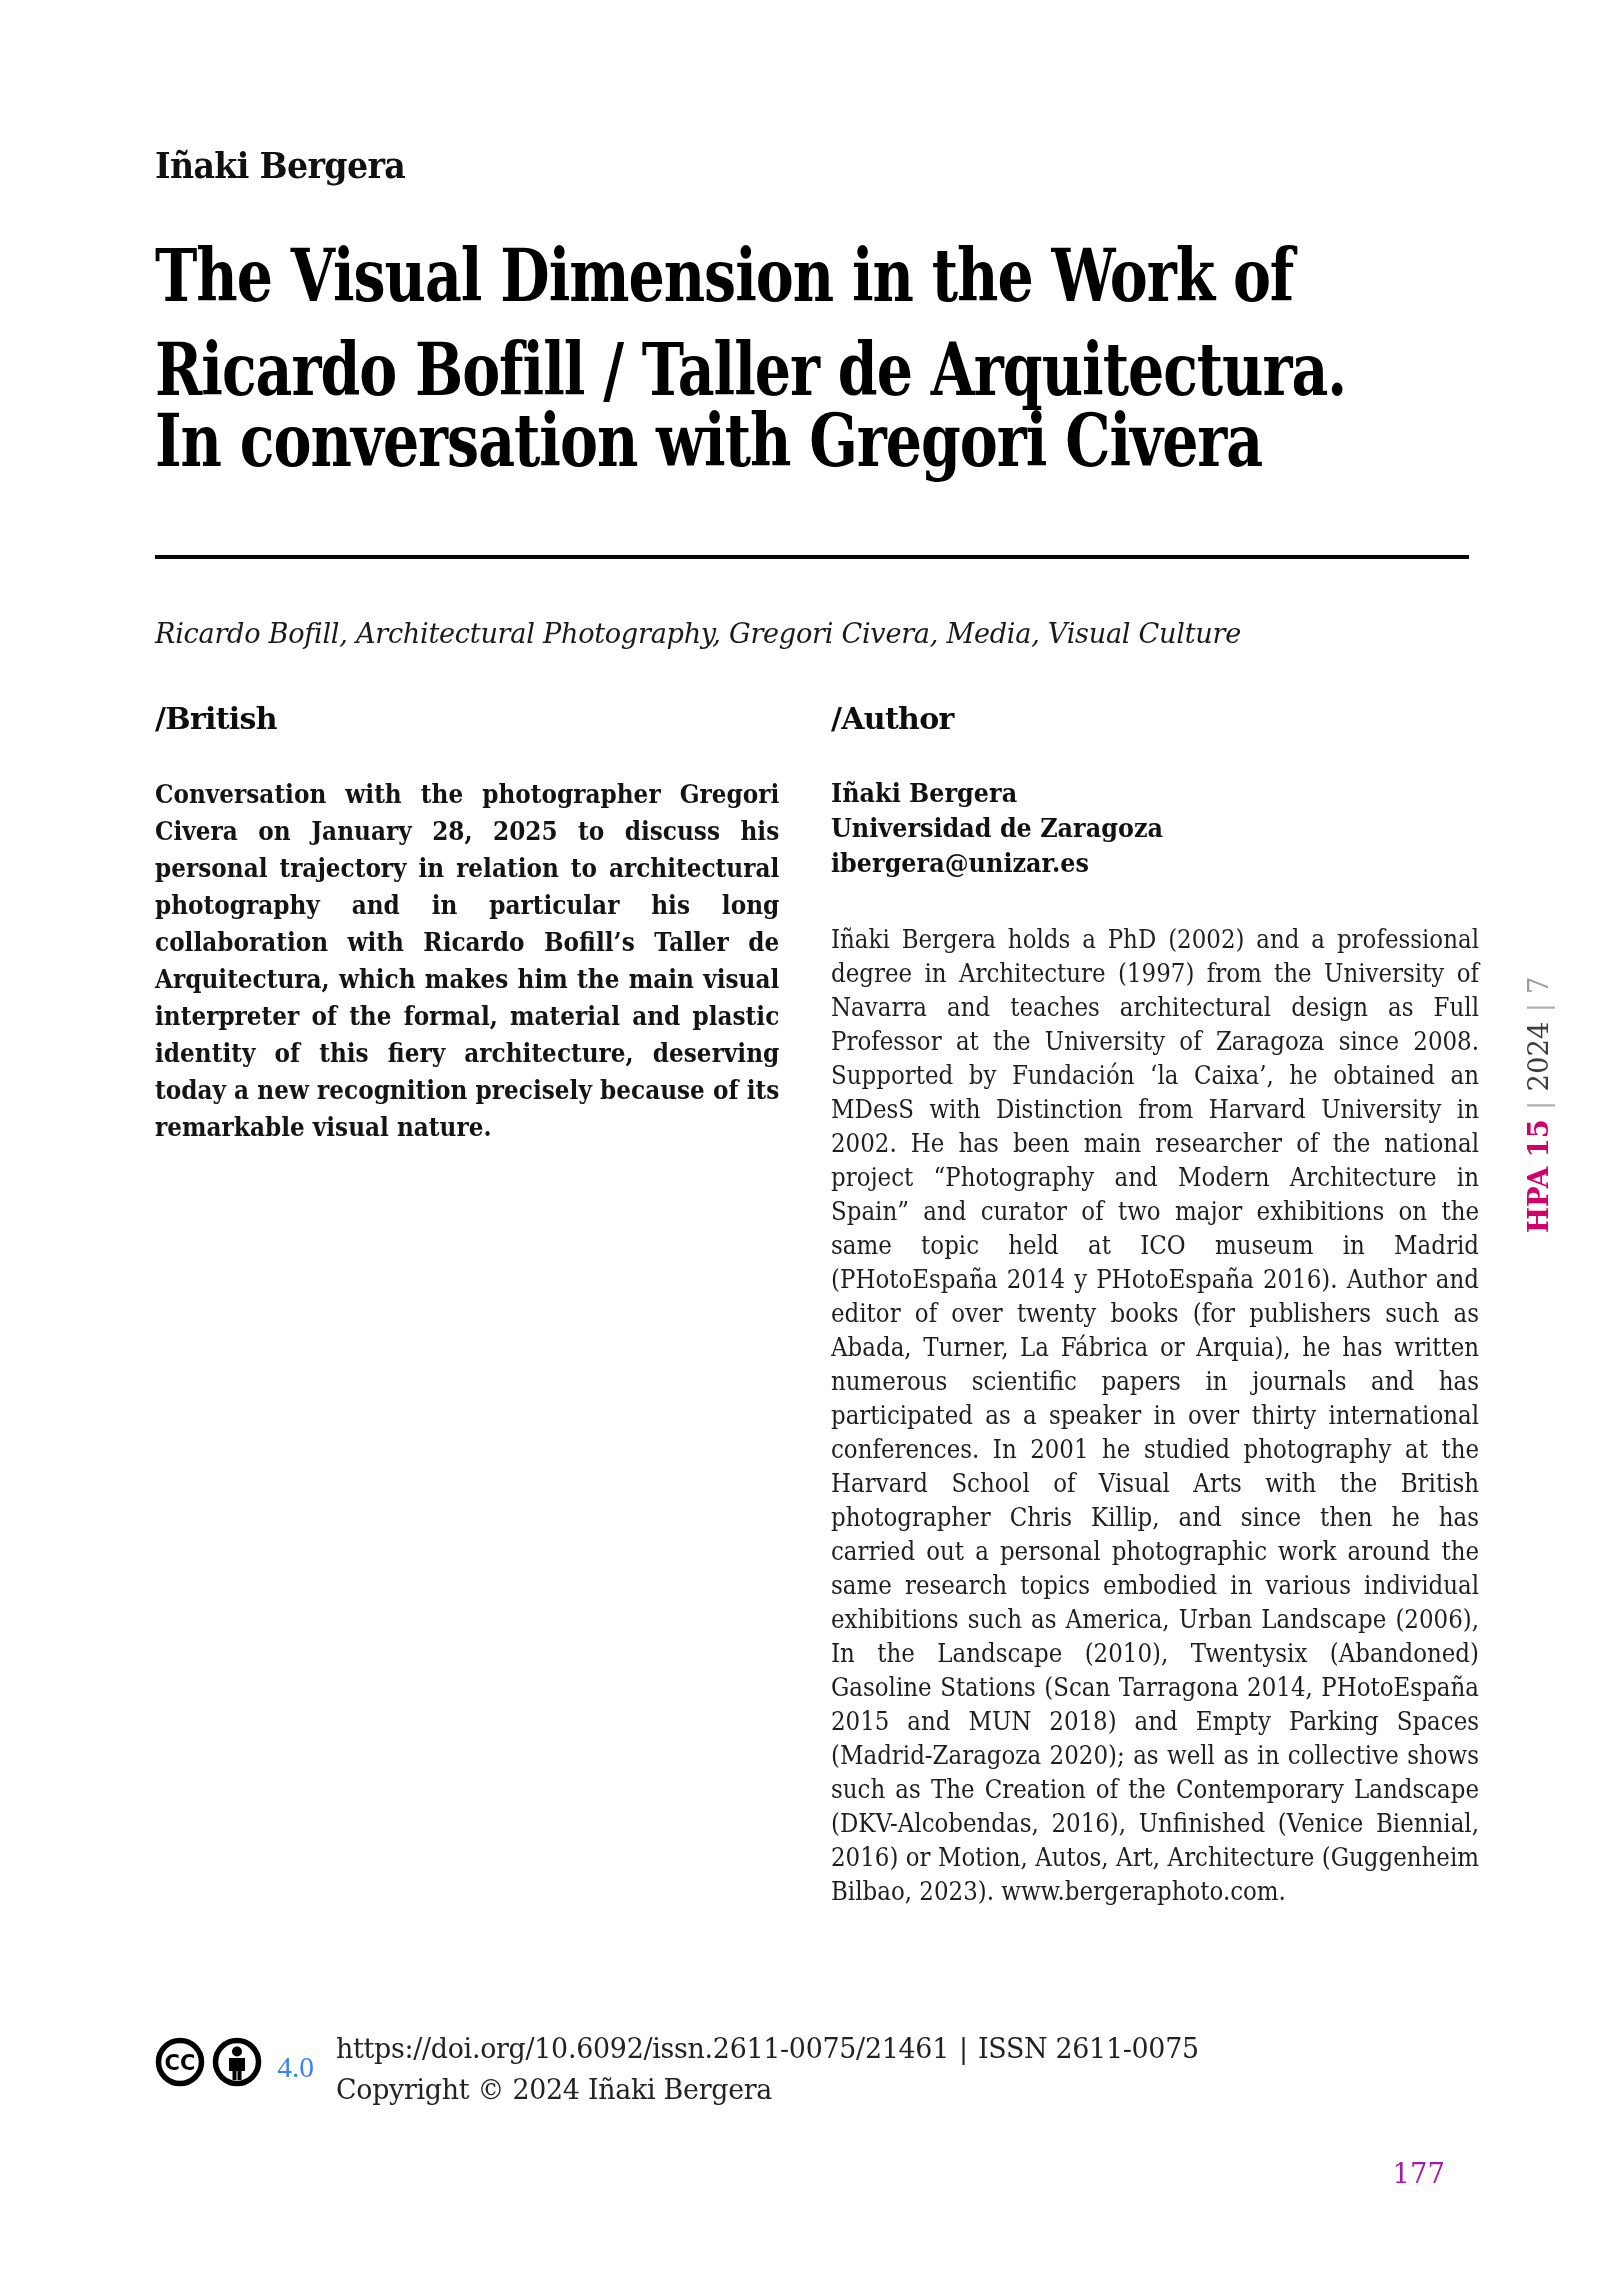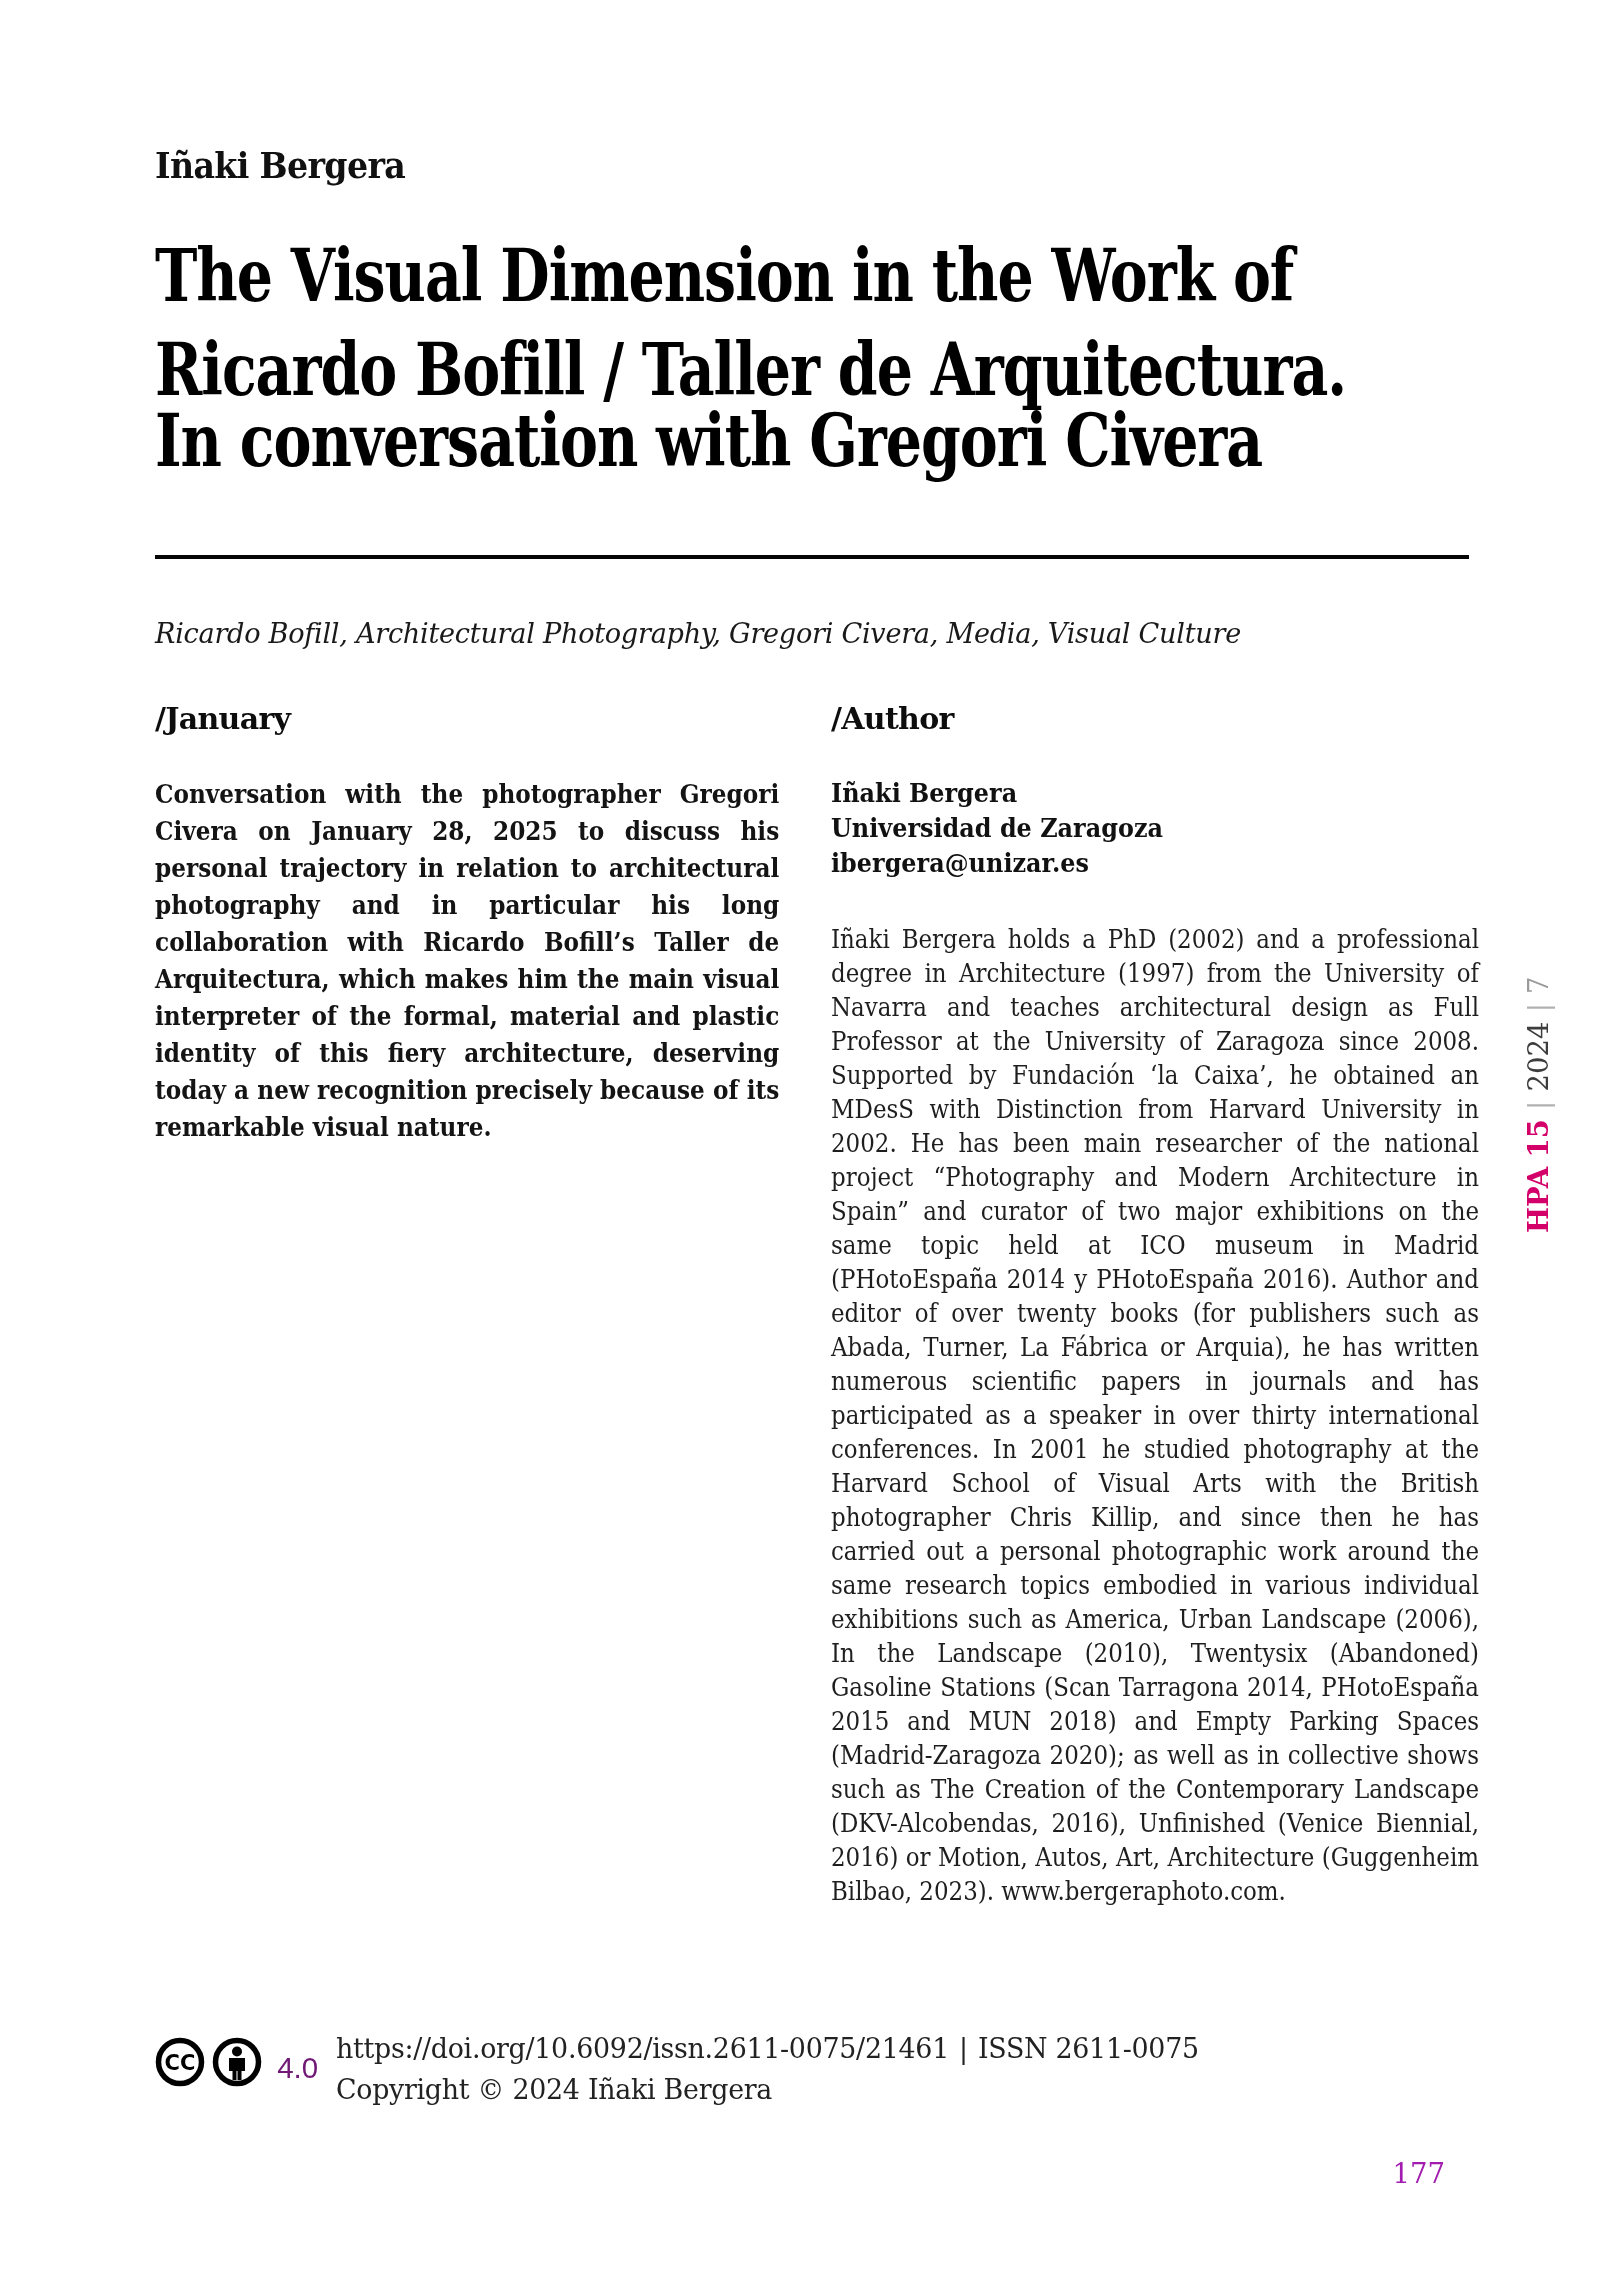--- a/index.html
+++ b/index.html
@@ -91,22 +91,22 @@
   .side-strip .year  { color:#3d3d3d; font-weight:normal; }
   .side-strip .issue { color:#9a9a9a; font-weight:normal; }
 
   
   .footer-badges {
     position:absolute; left:155px; top:2037px;
     display:flex; align-items:flex-start;
   }
   .cc-badge { width:50px; height:50px; margin-right:6.5px; }
   .license-version {
-    font-family:Liberation Sans, sans-serif;
-    font-size:29.5px; color:#701a75; margin-left:9.2px; margin-top:14.4px;
+    font-family:Liberation Serif, serif;
+    font-size:29.5px; color:#3b82f6; margin-left:9.2px; margin-top:14.4px;
   }
   .footer-text {
     position:absolute; left:336px; top:2028px;
     font-size:28px; line-height:41px; color:#222;
     letter-spacing:-0.3px;
     transform:scaleX(.96); transform-origin:0 0;
     white-space:nowrap;
   }
   .footer-text .divider { margin:0 10.5px; }
   .page-number {
@@ -122,21 +122,21 @@
   <div class="author-top">Iñaki Bergera</div>
 
   <h1 class="title"><span>The Visual Dimension in the Work of</span><br><span>Ricardo Bofill / Taller de Arquitectura.</span></h1>
 
   <h2 class="subtitle">In conversation with Gregori Civera</h2>
 
   <div class="rule"></div>
 
   <div class="keywords">Ricardo Bofill, Architectural Photography, Gregori Civera, Media, Visual Culture</div>
 
-  <h3 class="col-heading abstract-h">/January</h3>
+  <h3 class="col-heading abstract-h">/British</h3>
   <p class="abstract-text">Conversation with the photographer Gregori Civera on January 28, 2025 to discuss his personal trajectory in relation to architectural photography and in particular his long collaboration with Ricardo Bofill’s Taller de Arquitectura, which makes him the main visual interpreter of the formal, material and plastic identity of this fiery architecture, deserving today a new recognition precisely because of its remarkable visual nature.</p>
 
   <h3 class="col-heading author-h">/Author</h3>
   <div class="author-id">
     <div>Iñaki Bergera</div>
     <div>Universidad de Zaragoza</div>
     <div>ibergera@unizar.es</div>
   </div>
   <p class="bio-text">Iñaki Bergera holds a PhD (2002) and a professional degree in Architecture (1997) from the University of Navarra and teaches architectural design as Full Professor at the University of Zaragoza since 2008. Supported by Fundación ‘la Caixa’, he obtained an MDesS with Distinction from Harvard University in 2002. He has been main researcher of the national project “Photography and Modern Architecture in Spain” and curator of two major exhibitions on the same topic held at ICO museum in Madrid (PHotoEspaña 2014 y PHotoEspaña 2016). Author and editor of over twenty books (for publishers such as Abada, Turner, La Fábrica or Arquia), he has written numerous scientific papers in journals and has participated as a speaker in over thirty international conferences. In 2001 he studied photography at the Harvard School of Visual Arts with the British photographer Chris Killip, and since then he has carried out a personal photographic work around the same research topics embodied in various individual exhibitions such as America, Urban Landscape (2006), In the Landscape (2010), Twentysix (Abandoned) Gasoline Stations (Scan Tarragona 2014, PHotoEspaña 2015 and MUN 2018) and Empty Parking Spaces (Madrid-Zaragoza 2020); as well as in collective shows such as The Creation of the Contemporary Landscape (DKV-Alcobendas, 2016), Unfinished (Venice Biennial, 2016) or Motion, Autos, Art, Architecture (Guggenheim Bilbao, 2023). www.bergeraphoto.com.</p>
 

